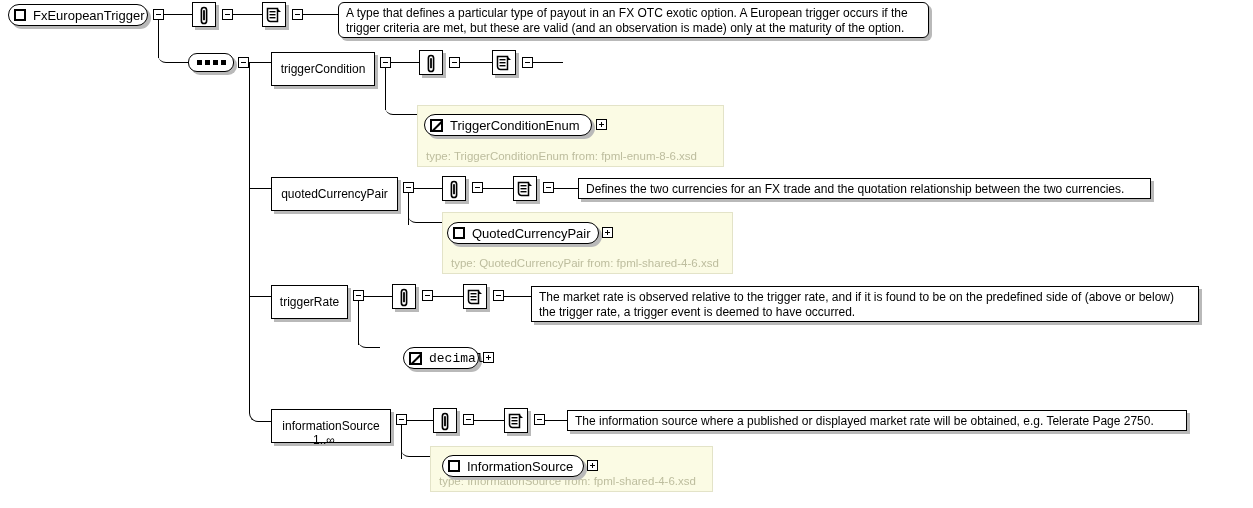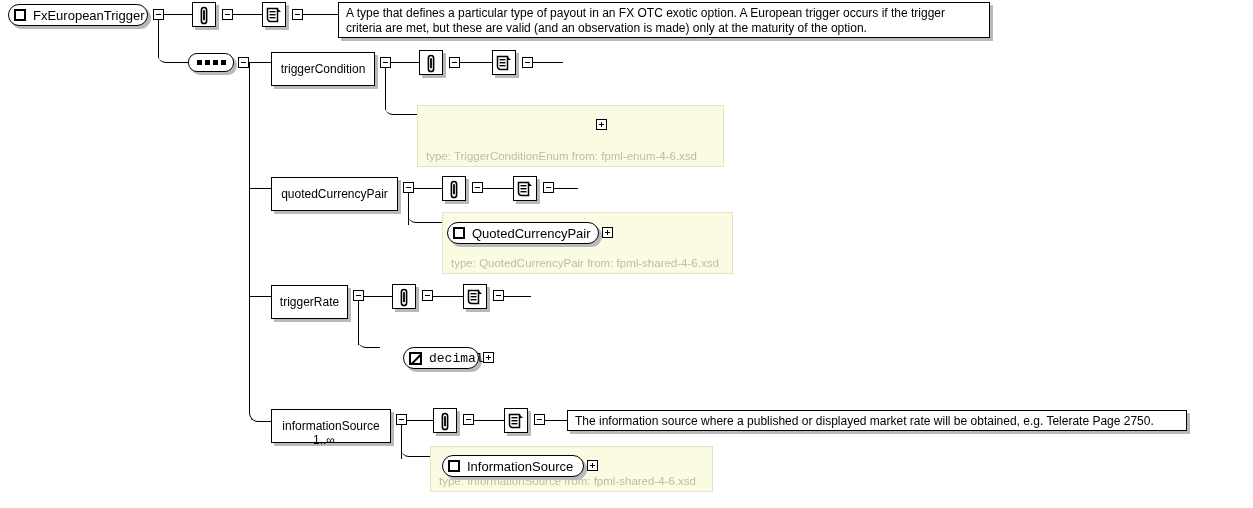--- a/index.html
+++ b/index.html
@@ -246,21 +246,21 @@
       <path d="M11.5 2.5 L15 6 L11.5 6 Z" fill="#000"></path>
       <rect x="3.5" y="5" width="6" height="1.4" fill="#000"></rect>
       <rect x="3.5" y="8" width="6" height="1.4" fill="#000"></rect>
       <rect x="3.5" y="11" width="6" height="1.4" fill="#000"></rect>
     </svg>
   </div>
 
   <div class="pm-box" style="left:292px; top:9px;"></div>
   <div class="line-h" style="left:303px; top:14px; width:35px;"></div>
 
-  <div class="doc-box" style="left:338px; top:2px; width:652px; height:36px;">A type that defines a particular type of payout in an FX OTC exotic option. A European trigger occurs if the trigger criteria are met, but these are valid (and an observation is made) only at the maturity of the option.</div>
+  <div class="doc-box" style="left:338px; top:2px; width:591px; height:36px;border-radius:6px;">A type that defines a particular type of payout in an FX OTC exotic option. A European trigger occurs if the trigger criteria are met, but these are valid (and an observation is made) only at the maturity of the option.</div>
 
   <div class="line-v" style="left:158px; top:20px; height:38px;"></div>
   <div class="elbow-top" style="left:158px; top:50px; width:22px; height:12px; border-left:none;"></div>
   <div class="line-h" style="left:172px; top:62px; width:16px;"></div>
 
   <div class="seq-node" style="left:188px; top:53px;">
     <i></i>
     <i></i>
     <i></i>
     <i></i>
@@ -297,21 +297,25 @@
   </div>
   <div class="pm-box" style="left:522px; top:57px;"></div>
   <div class="line-h" style="left:533px; top:62px; width:30px;"></div>
 
 
   <div class="line-v" style="left:385px; top:68px; height:42px;"></div>
   <div class="elbow-top" style="left:385px; top:102px; width:22px; height:12px; border-left:none;"></div>
   <div class="line-h" style="left:399px; top:114px; width:18px;"></div>
 
   <div class="type-panel" style="left:417px; top:105px; width:307px; height:62px;">
-    <span class="type-caption">type: TriggerConditionEnum from: fpml-enum-4-6.xsd</span>
+    <span class="type-caption">type: TriggerConditionEnum from: fpml-enum-8-6.xsd</span>
+  </div>
+  <div class="oct-box" style="left:424px; top:114px; width:168px;">
+    <span class="ico ico-simple"></span>
+    <span class="lbl">TriggerConditionEnum</span>
   </div>
   <div class="pm-box plus" style="left:596px; top:119px;"></div>
 
   <div class="el-box" style="left:271px; top:177px; width:127px;">
     <span>quotedCurrencyPair</span>
   </div>
   <div class="line-h" style="left:249px; top:188px; width:22px;"></div>
   <div class="pm-box" style="left:403px; top:182px;"></div>
   <div class="line-h" style="left:414px; top:188px; width:28px;"></div>
 
@@ -329,20 +333,21 @@
       <path d="M1.5 2.5 L11.5 2.5 L11.5 15.5 L4.5 15.5 A3 3 0 0 1 1.5 12.5 Z" fill="#fff" stroke="#000" stroke-width="1.5"></path>
       <path d="M11.5 2.5 L15 6 L11.5 6 Z" fill="#000"></path>
       <rect x="3.5" y="5" width="6" height="1.4" fill="#000"></rect>
       <rect x="3.5" y="8" width="6" height="1.4" fill="#000"></rect>
       <rect x="3.5" y="11" width="6" height="1.4" fill="#000"></rect>
     </svg>
   </div>
   <div class="pm-box" style="left:543px; top:182px;"></div>
   <div class="line-h" style="left:554px; top:188px; width:24px;"></div>
 
+  <div class="doc-box" style="left:578px; top:178px; width:573px; height:21px; line-height:15px;">Defines the two currencies for an FX trade and the quotation relationship between the two currencies.</div>
 
   <div class="line-v" style="left:408px; top:193px; height:32px;"></div>
   <div class="elbow-top" style="left:408px; top:210px; width:20px; height:12px; border-left:none;"></div>
   <div class="line-h" style="left:420px; top:222px; width:22px;"></div>
 
   <div class="type-panel" style="left:442px; top:212px; width:291px; height:62px;">
     <span class="type-caption">type: QuotedCurrencyPair from: fpml-shared-4-6.xsd</span>
   </div>
   <div class="oct-box" style="left:447px; top:222px; width:152px;">
     <span class="ico ico-square"></span>
@@ -371,20 +376,21 @@
       <path d="M1.5 2.5 L11.5 2.5 L11.5 15.5 L4.5 15.5 A3 3 0 0 1 1.5 12.5 Z" fill="#fff" stroke="#000" stroke-width="1.5"></path>
       <path d="M11.5 2.5 L15 6 L11.5 6 Z" fill="#000"></path>
       <rect x="3.5" y="5" width="6" height="1.4" fill="#000"></rect>
       <rect x="3.5" y="8" width="6" height="1.4" fill="#000"></rect>
       <rect x="3.5" y="11" width="6" height="1.4" fill="#000"></rect>
     </svg>
   </div>
   <div class="pm-box" style="left:493px; top:290px;"></div>
   <div class="line-h" style="left:504px; top:296px; width:27px;"></div>
 
+  <div class="doc-box" style="left:531px; top:286px; width:668px; height:36px;">The market rate is observed relative to the trigger rate, and if it is found to be on the predefined side of (above or below) the trigger rate, a trigger event is deemed to have occurred.</div>
 
   <div class="line-v" style="left:358px; top:301px; height:44px;"></div>
   <div class="elbow-top" style="left:358px; top:335px; width:20px; height:12px; border-left:none;"></div>
   <div class="line-h" style="left:370px; top:347px; width:10px;"></div>
 
   <div class="oct-box" style="left:403px; top:347px; width:76px;font-family:Liberation Mono, monospace;">
     <span class="ico ico-simple"></span>
     <span class="lbl">decimal</span>
   </div>
   <div class="pm-box plus" style="left:483px; top:352px;"></div>

